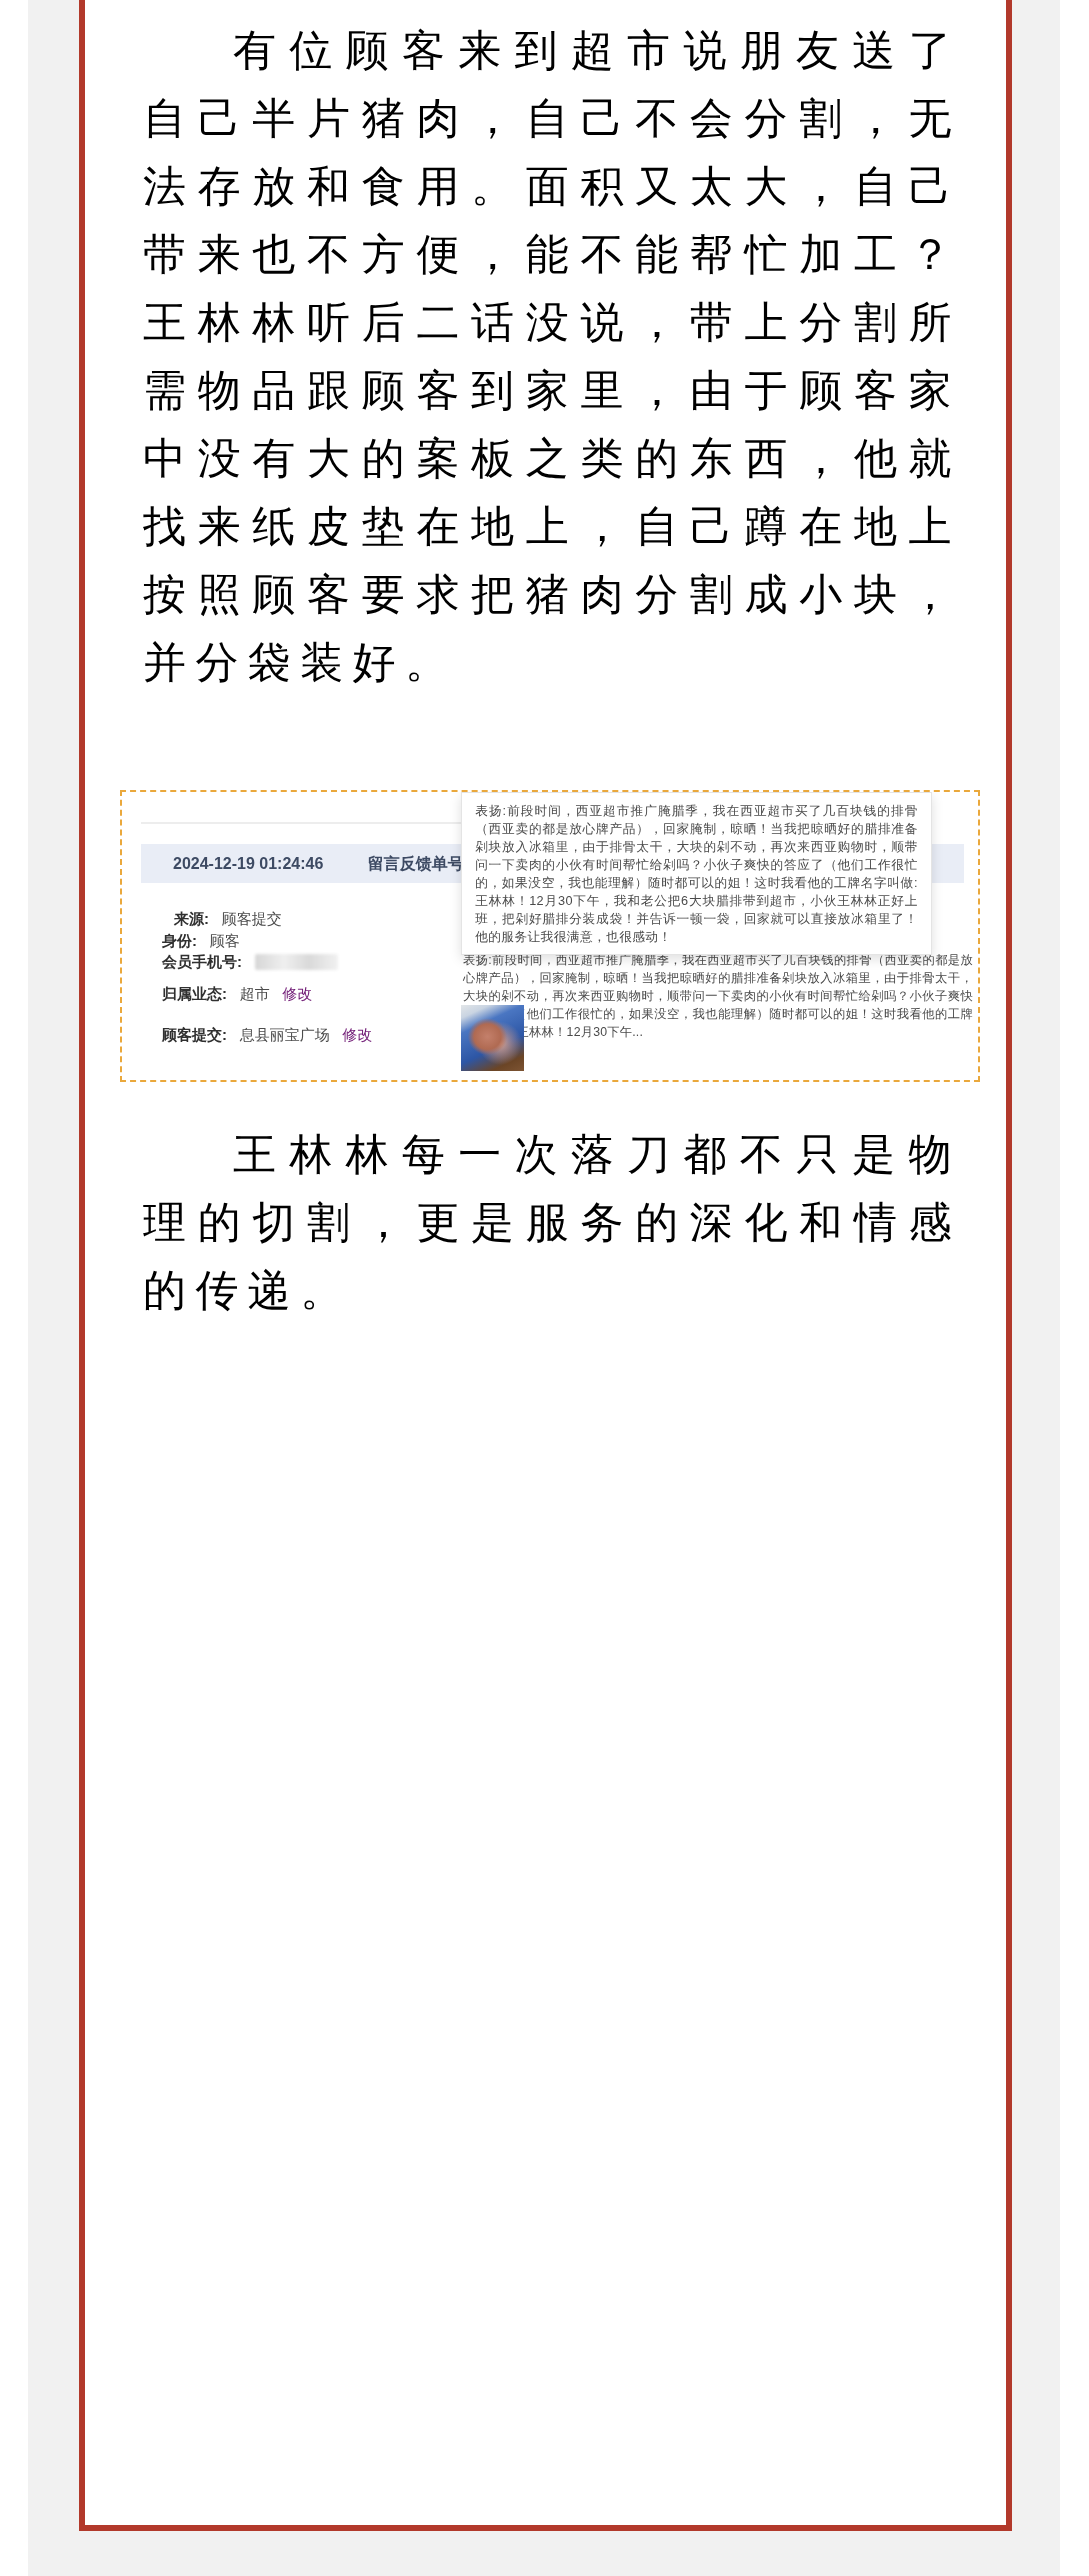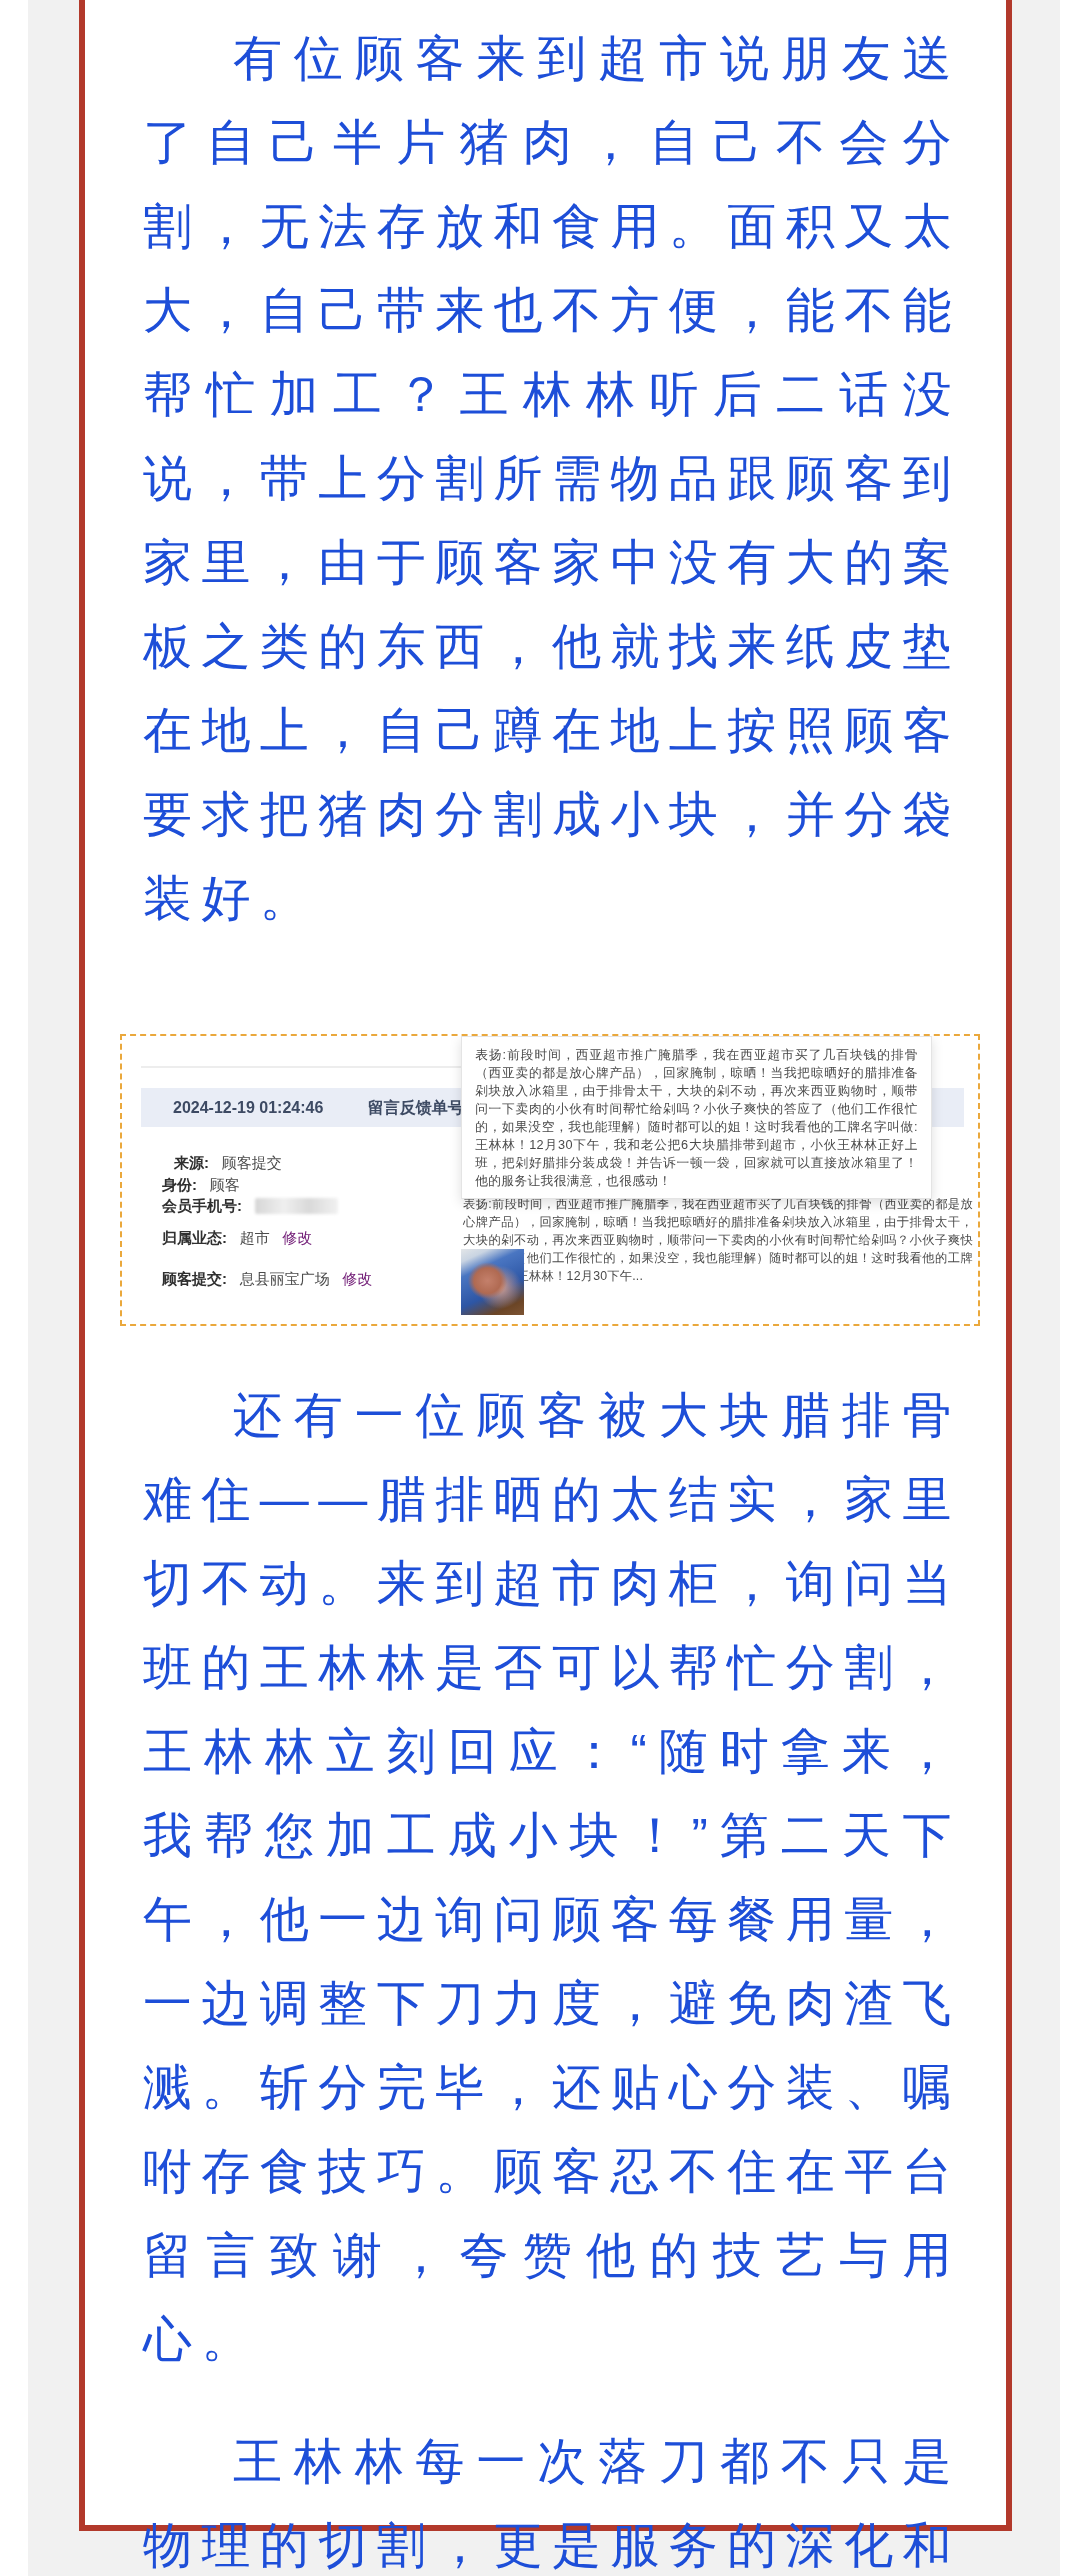--- a/index.html
+++ b/index.html
@@ -12,22 +12,22 @@
     position:absolute;left:28px;top:0;width:1032px;height:2576px;
     background:#f1f1f1;
   }
   .red-box{
     position:absolute;left:79px;top:-28px;width:933px;height:2559px;
     box-sizing:border-box;border:6.6px solid #b2392b;background:#ffffff;
   }
   .article{position:relative;width:100%;height:100%;}
   .para{
     margin:0 45px 0 58px;
-    font-size:49px;line-height:84px;letter-spacing:9.4px;
-    color:#1d4ed8;text-align:justify;text-indent:90px;
+    font-size:43px;line-height:68px;letter-spacing:9.4px;
+    color:#000000;text-align:justify;text-indent:90px;
     font-weight:400;
   }
   .para-1{margin-top:38px;}
   .para-2{margin-top:47px;}
   .para-3{margin-top:38px;}
 
   
   .shot{
     position:relative;margin:94px 26.4px 0 35px;height:288px;
     box-sizing:content-box;border:2.8px dashed #eaa83c;background:#ffffff;
@@ -130,19 +130,18 @@
 
       <div class="tooltip">表扬:前段时间，西亚超市推广腌腊季，我在西亚超市买了几百块钱的排骨（西亚卖的都是放心牌产品），回家腌制，晾晒！当我把晾晒好的腊排准备剁块放入冰箱里，由于排骨太干，大块的剁不动，再次来西亚购物时，顺带问一下卖肉的小伙有时间帮忙给剁吗？小伙子爽快的答应了（他们工作很忙的，如果没空，我也能理解）随时都可以的姐！这时我看他的工牌名字叫做:王林林！12月30下午，我和老公把6大块腊排带到超市，小伙王林林正好上班，把剁好腊排分装成袋！并告诉一顿一袋，回家就可以直接放冰箱里了！他的服务让我很满意，也很感动！</div>
 
       <div class="desc-label">留言内容描述:</div>
       <div class="desc-text">表扬:前段时间，西亚超市推广腌腊季，我在西亚超市买了几百块钱的排骨（西亚卖的都是放心牌产品），回家腌制，晾晒！当我把晾晒好的腊排准备剁块放入冰箱里，由于排骨太干，大块的剁不动，再次来西亚购物时，顺带问一下卖肉的小伙有时间帮忙给剁吗？小伙子爽快的答应了（他们工作很忙的，如果没空，我也能理解）随时都可以的姐！这时我看他的工牌名字叫做:王林林！12月30下午...</div>
 
       <div class="photo"></div>
     </figure>
 
 
-    <p class="para para-2">还有一位顾客被大块腊排骨难住——腊排晒的太结实，家里切不动。来到超市肉柜，询问当班的王林林是否可以帮忙分割，王林林立刻回应：“随时拿来，我帮您加工成小块！”第二天下午，他一边询问顾客每餐用量，一边调整下刀力度，避免肉渣飞溅。斩分完毕，还贴心分装、嘱咐存食技巧。顾客忍不住在平台留言致谢，夸赞他的技艺与用心。</p>
 
     <p class="para para-3">王林林每一次落刀都不只是物理的切割，更是服务的深化和情感的传递。</p>
 
   </div>
 </div>
 
 
 </body></html>

